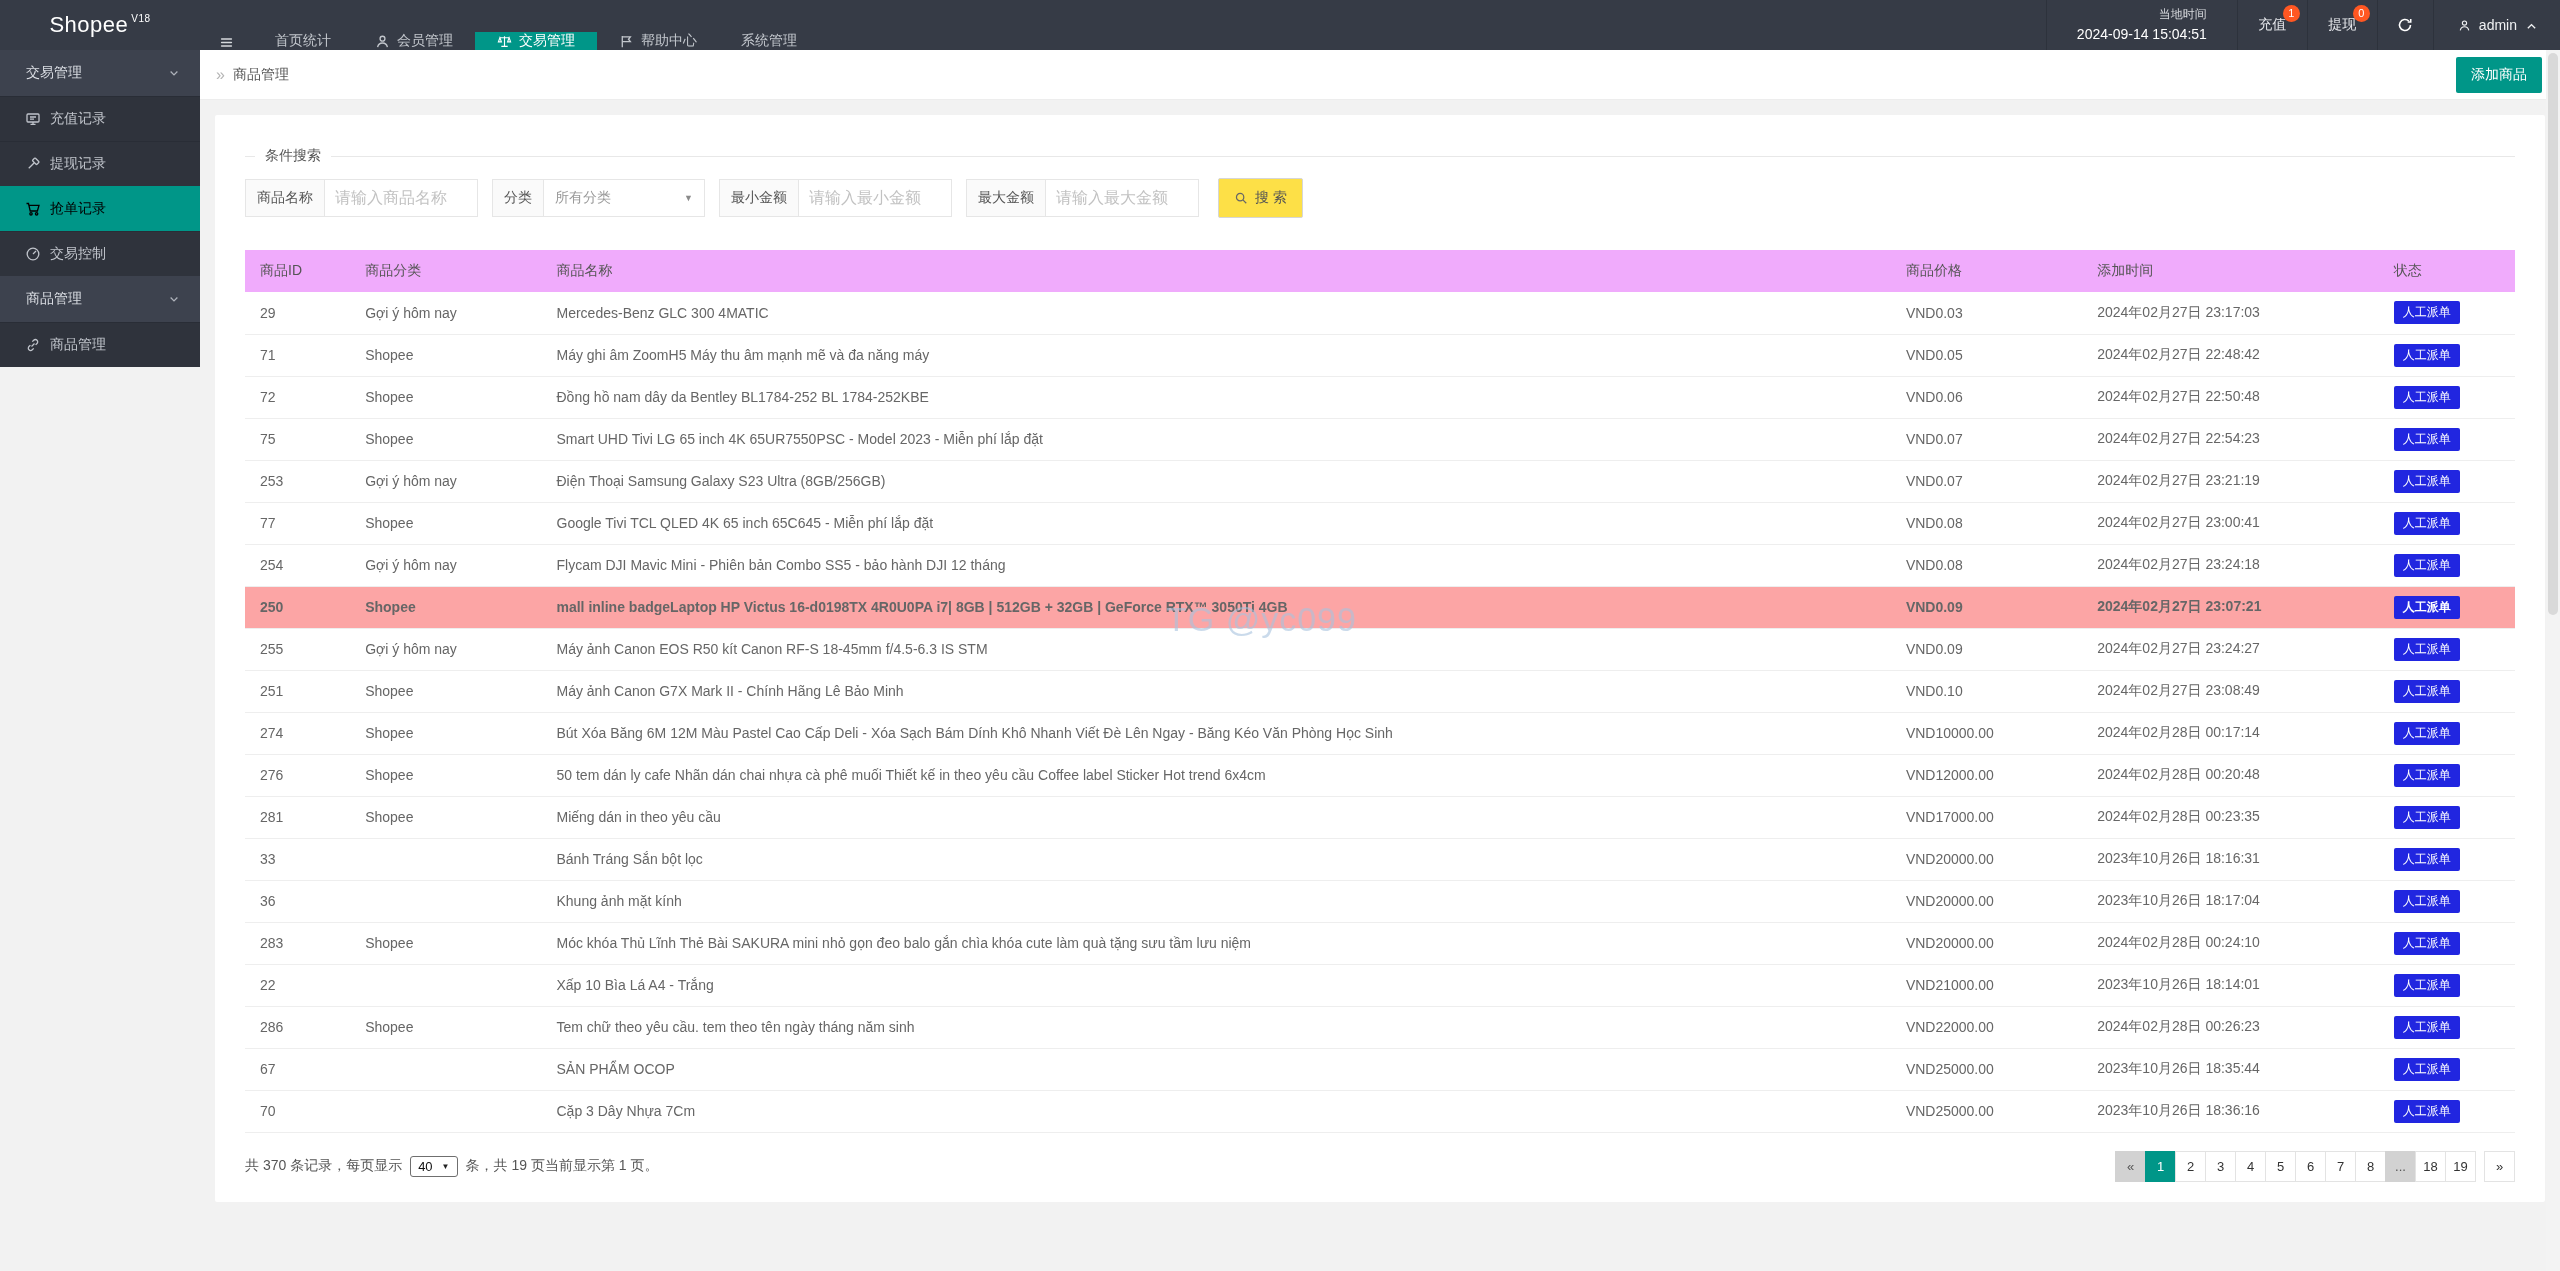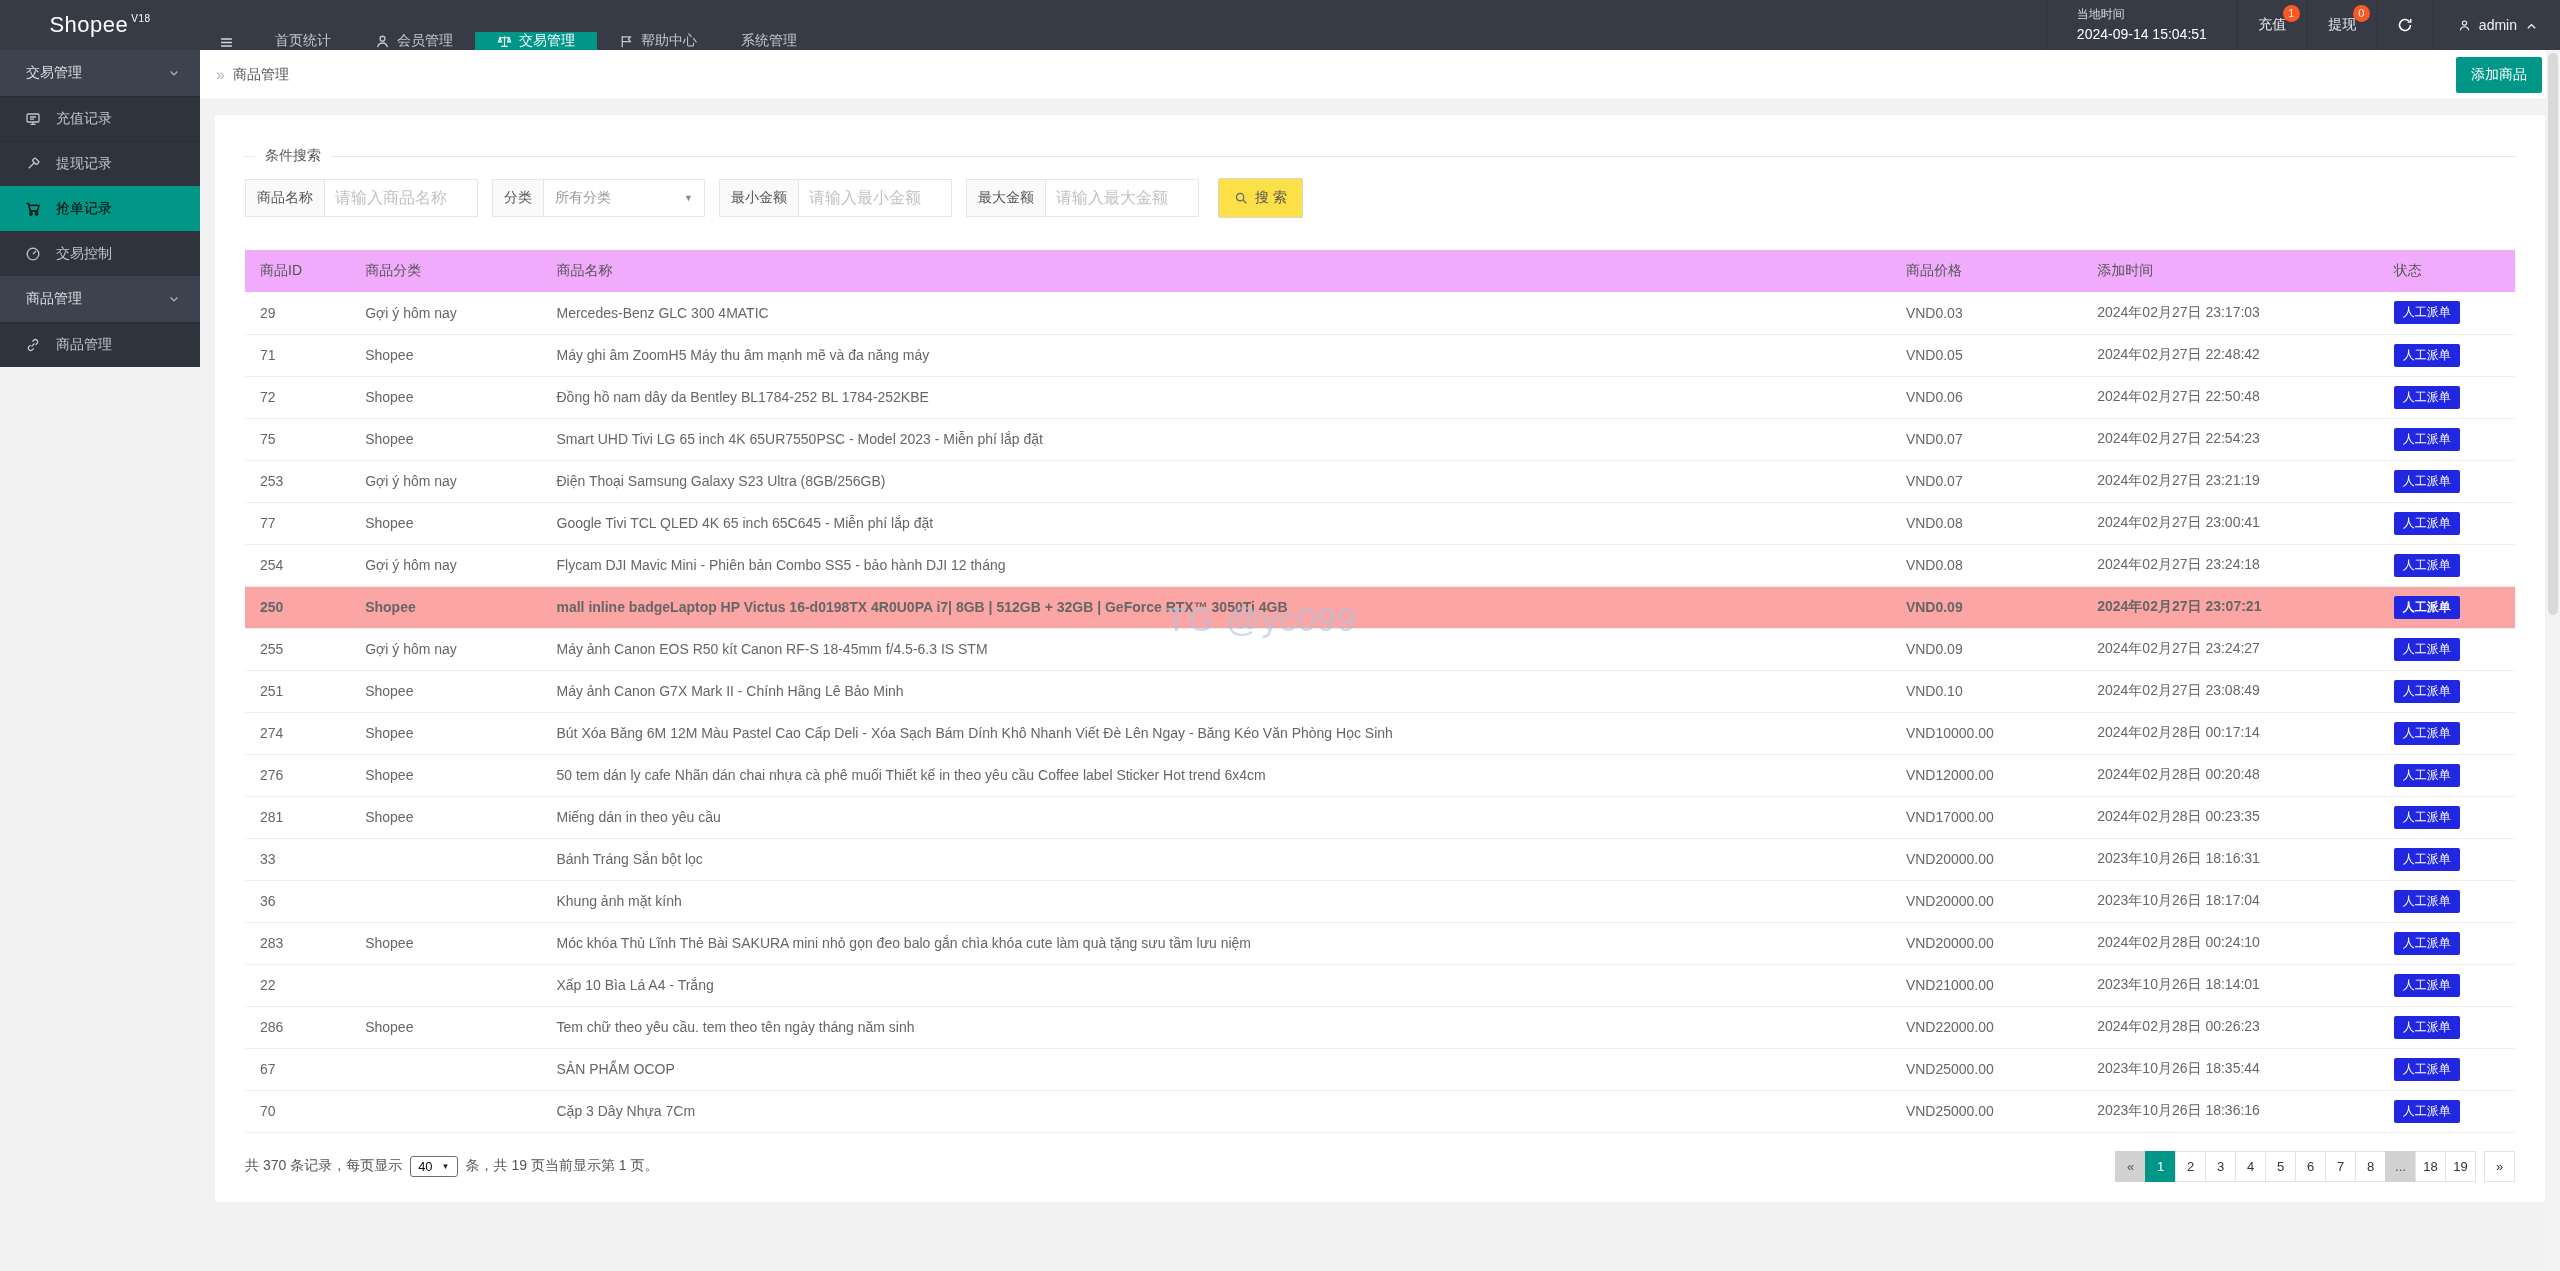--- a/index.html
+++ b/index.html
@@ -22,37 +22,37 @@
   
   .topbar{height:50px;display:flex;background:var(--topbar);color:#fff;position:relative;z-index:20;}
   .logo{width:200px;flex-shrink:0;display:flex;align-items:center;justify-content:center;font-size:22px;color:#fff;letter-spacing:.5px;}
   .logo sup{font-size:10px;margin-left:3px;transform:translateY(-7px);}
   .topnav{display:flex;flex:1;align-items:flex-end;}
   .nav-item{display:flex;align-items:center;gap:7px;padding:0 22px;font-size:14px;color:#c3c7cd;cursor:pointer;white-space:nowrap;}
   .nav-burger{padding:0 19px;color:#d6d9dd;}
   .nav-item.active{background:var(--accent);color:#fff;}
   .nav-item svg{width:15px;height:15px;}
   .top-right{display:flex;align-items:stretch;}
-  .time-block{display:flex;flex-direction:column;justify-content:center;align-items:flex-start;padding:0 30px;border-left:1px solid #2d323c;line-height:1.45;}
+  .time-block{display:flex;flex-direction:column;justify-content:center;align-items:flex-end;padding:0 30px;border-left:1px solid #2d323c;line-height:1.45;}
   .time-block .t1{font-size:12px;color:#d8dade;}
   .time-block .t2{font-size:14px;color:#fff;}
   .tb-btn{position:relative;display:flex;align-items:center;justify-content:center;width:70px;font-size:14px;color:#e8eaee;border-left:1px solid #2d323c;cursor:pointer;}
   .badge{position:absolute;top:5px;right:7px;background:var(--badge);color:#fff;font-size:11px;font-style:normal;min-width:17px;height:17px;line-height:17px;border-radius:9px;text-align:center;padding:0 2px;}
   .tb-icon{display:flex;align-items:center;justify-content:center;width:56px;border-left:1px solid #2d323c;cursor:pointer;color:#fff;}
   .tb-icon svg{width:16px;height:16px;}
   .user{display:flex;align-items:center;gap:8px;padding:0 24px;font-size:14px;color:#f0f1f3;cursor:pointer;border-left:1px solid #2d323c;}
   .user svg{width:13px;height:13px;}
   .user .chev{width:11px;height:11px;}
 
   
   .layout{display:flex;}
   .sidebar{width:200px;flex-shrink:0;}
   .side-group{height:46px;display:flex;align-items:center;justify-content:space-between;padding:0 20px 0 26px;background:var(--sidebar-group);color:#dcdfe5;font-size:14px;cursor:pointer;}
   .side-group svg{width:12px;height:12px;color:#aeb2ba;}
-  .side-item{height:45px;display:flex;align-items:center;gap:15px;padding-left:25px;background:var(--sidebar-item);color:#c0c4cb;font-size:14px;border-top:1px solid #292d36;cursor:pointer;}
+  .side-item{height:45px;display:flex;align-items:center;gap:9px;padding-left:25px;background:var(--sidebar-item);color:#c0c4cb;font-size:14px;border-top:1px solid #292d36;cursor:pointer;}
   .side-item svg{width:16px;height:16px;flex-shrink:0;}
   .side-item.active{background:var(--accent);color:#000000;border-top-color:var(--accent);}
   main{flex:1;min-width:0;}
 
   
   .crumbbar{height:50px;background:#fff;display:flex;align-items:center;justify-content:space-between;padding:0 18px 0 16px;border-bottom:1px solid #ededed;}
   .breadcrumb{display:flex;align-items:center;gap:8px;font-size:14px;color:#555;}
   .crumb-icon{color:#b5b5b5;font-size:16px;}
   .btn-add{background:var(--accent);color:#fff;border:none;height:36px;padding:0 15px;font-size:14px;border-radius:2px;cursor:pointer;font-family:inherit;}
 

